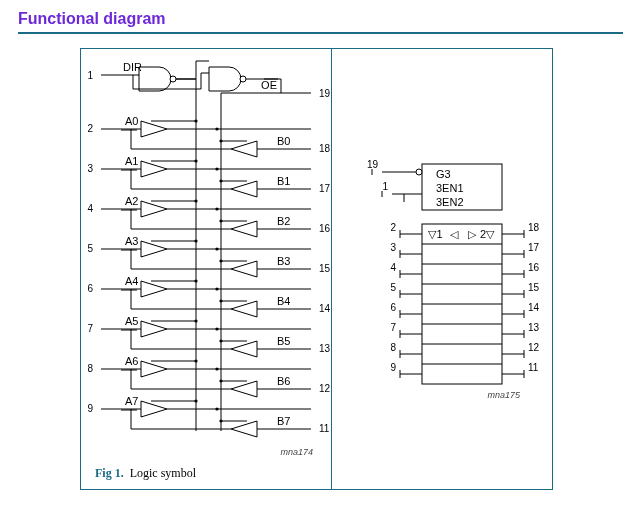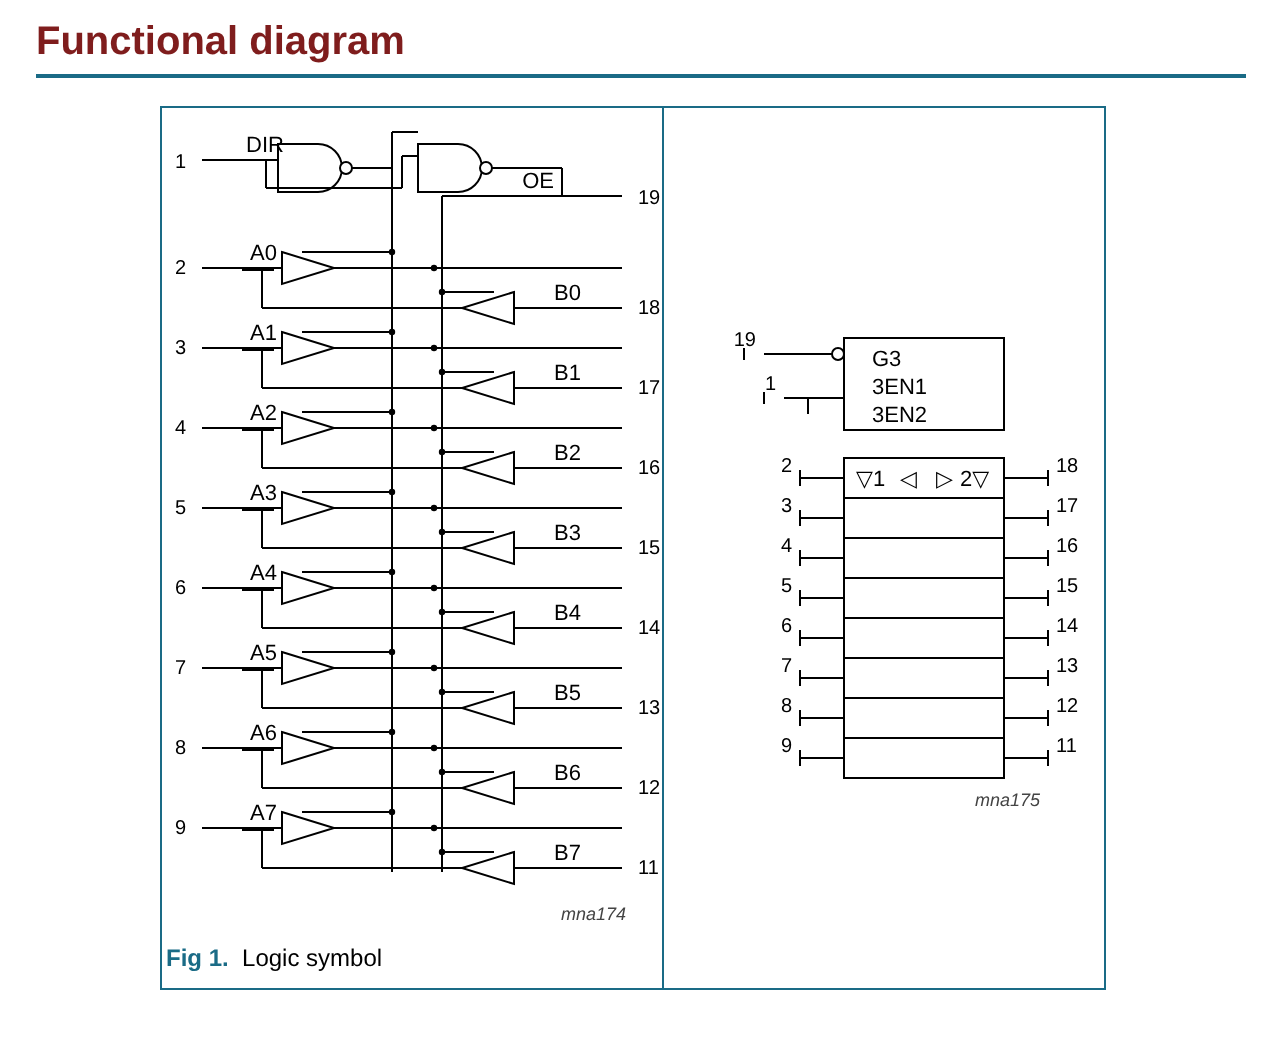--- a/index.html
+++ b/index.html
@@ -3,22 +3,22 @@
 <meta charset="utf-8">
 <style>
   body {
     margin: 0;
     font-family: Arial, Helvetica, sans-serif;
     background: #fff;
     color: #000;
     width: 641px;
   }
   .page-title {
-    color: #7f1d1d;
-    font-size: 20px;
+    color: #6d28d9;
+    font-size: 16px;
     font-weight: bold;
     padding: 10px 18px 4px 18px;
   }
   .title-bar {
     height: 2px;
     background: #1a6b86;
     margin: 0 18px 14px 18px;
   }
   .panels {
     display: flex;
@@ -33,23 +33,24 @@
     width: 250px;
     height: 440px;
   }
   .panel-right {
     width: 220px;
     height: 440px;
     border-left: none;
   }
   .caption {
     position: absolute;
-    left: 2px;
+    left: 14px;
     bottom: 8px;
     font-size: 12px;
+    font-family: Liberation Serif, serif;
   }
   .caption b { color: #1a6b86; font-weight: bold; }
   svg { display: block; }
   .lbl { font: 11px Arial, sans-serif; }
   .pin { font: 10px Arial, sans-serif; }
   .idcode { font: italic 9px Arial, sans-serif; fill: #444; }
 </style>
 </head>
 <body>
 

